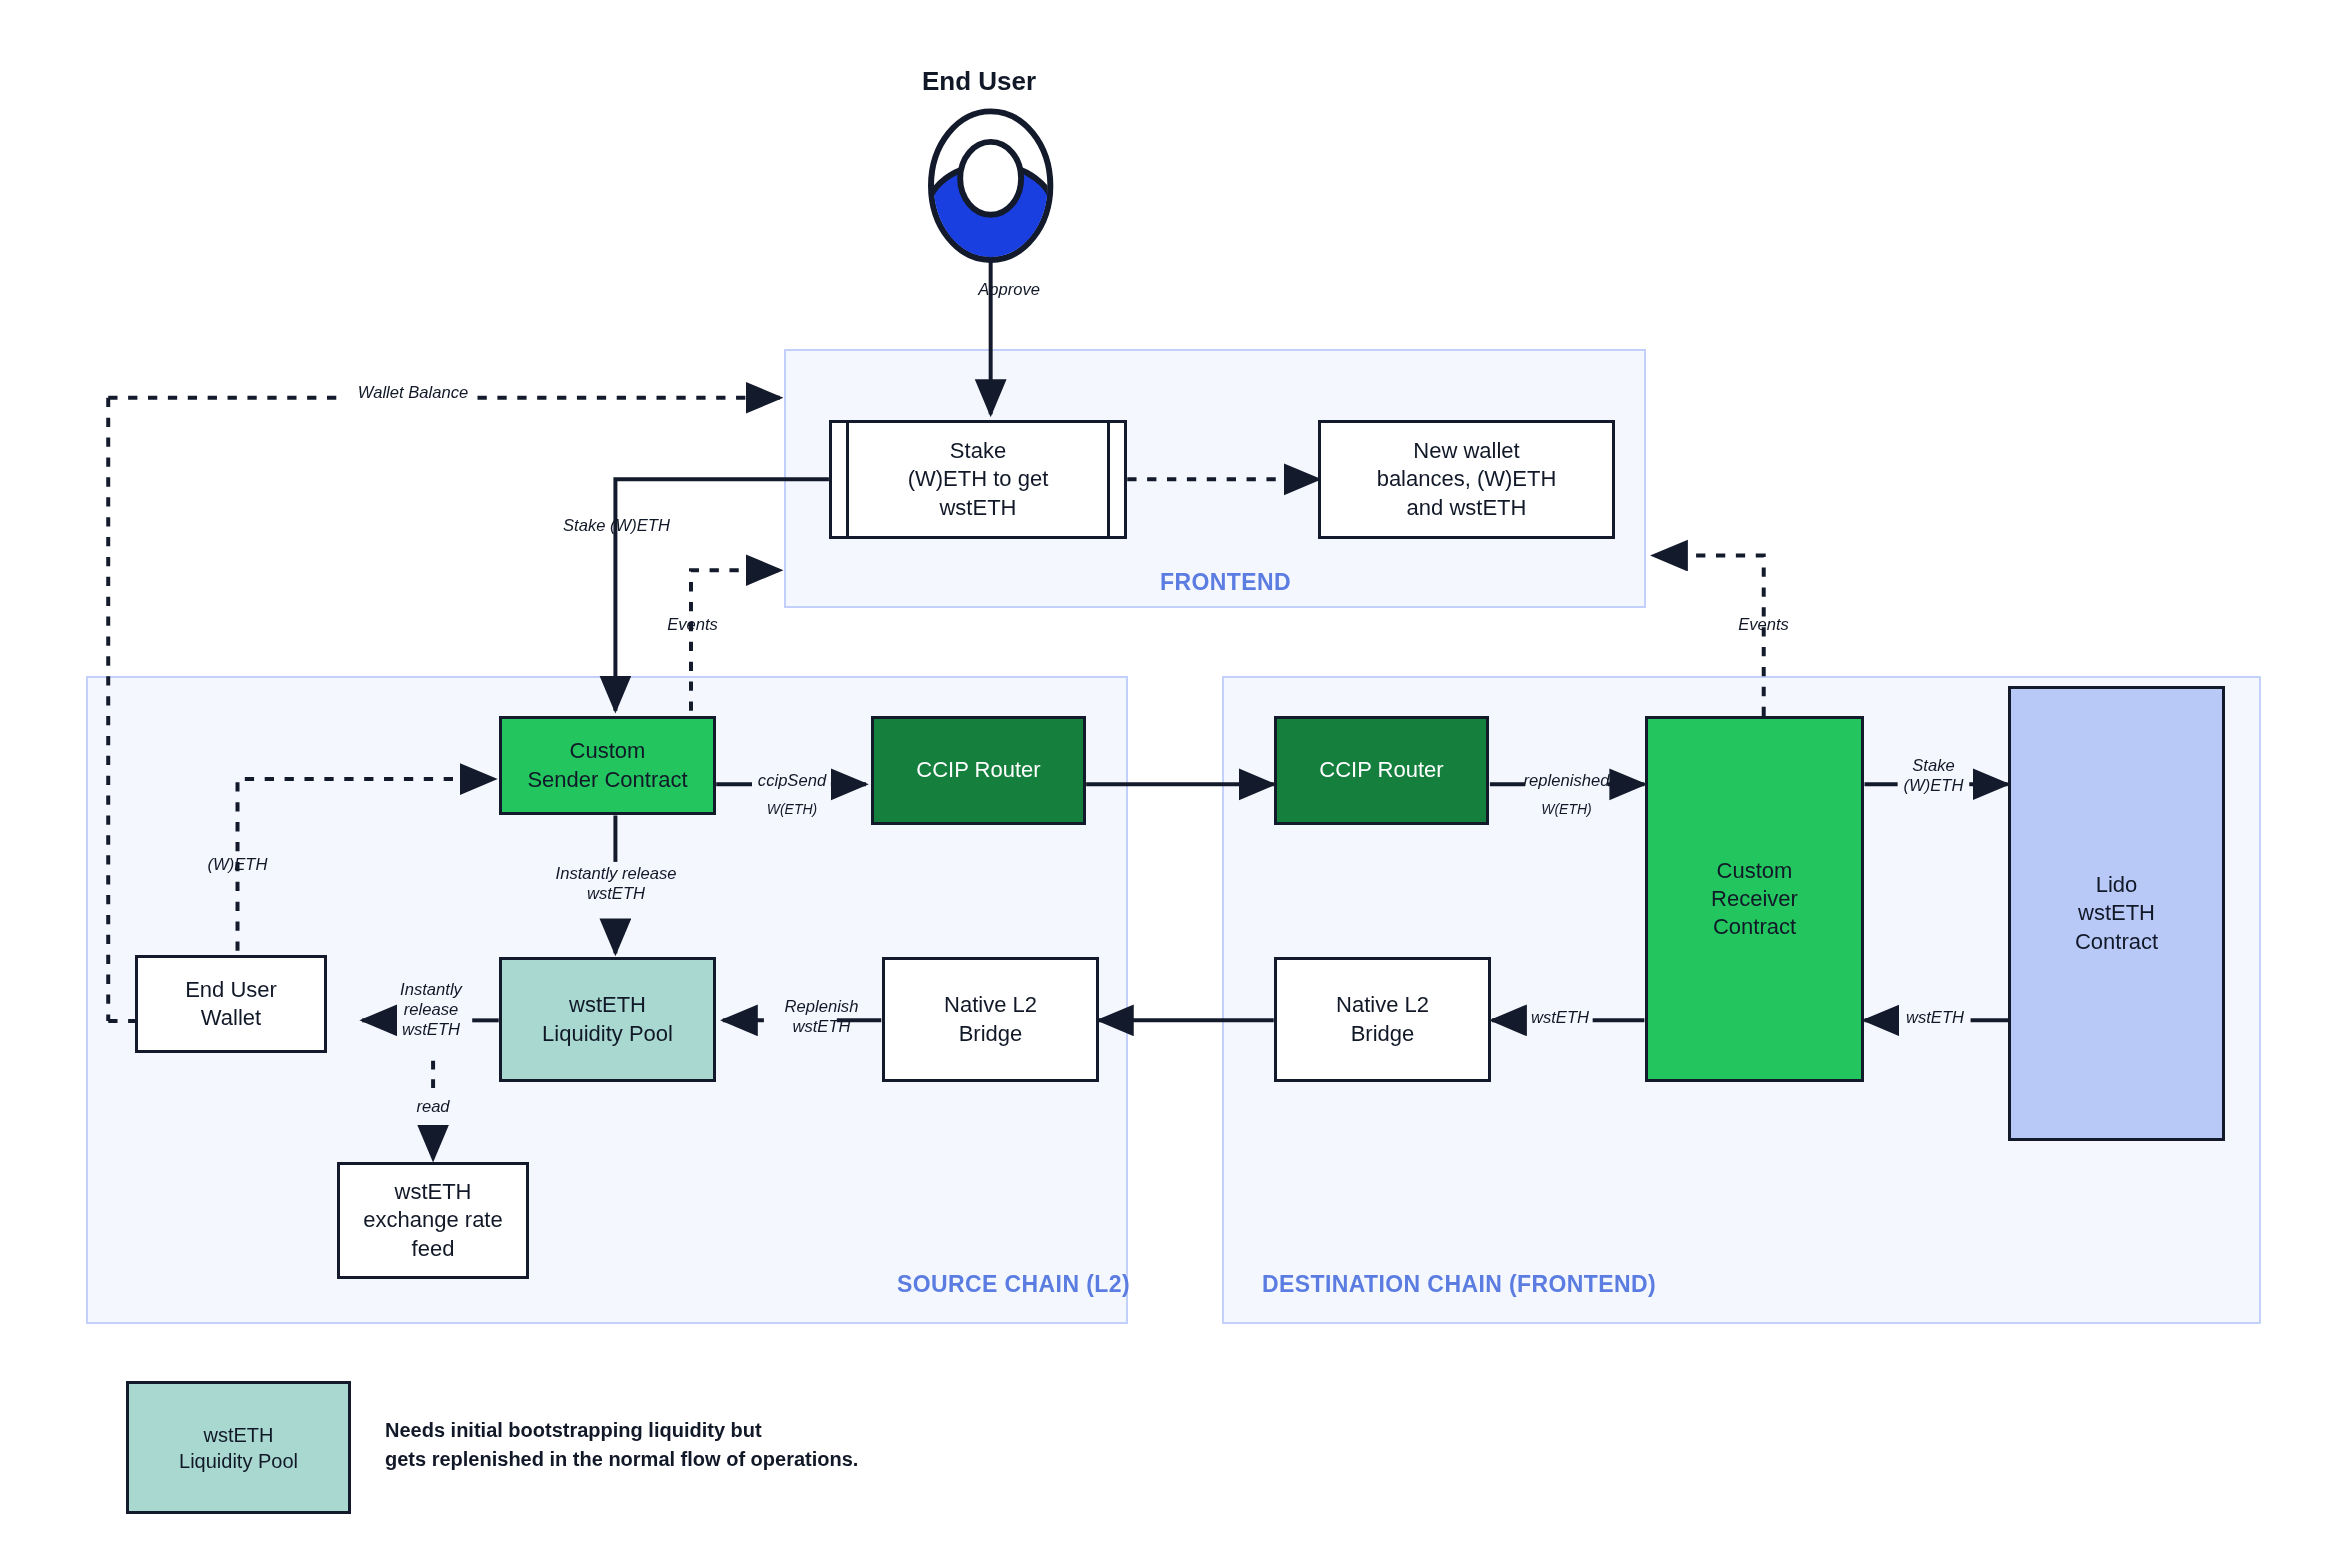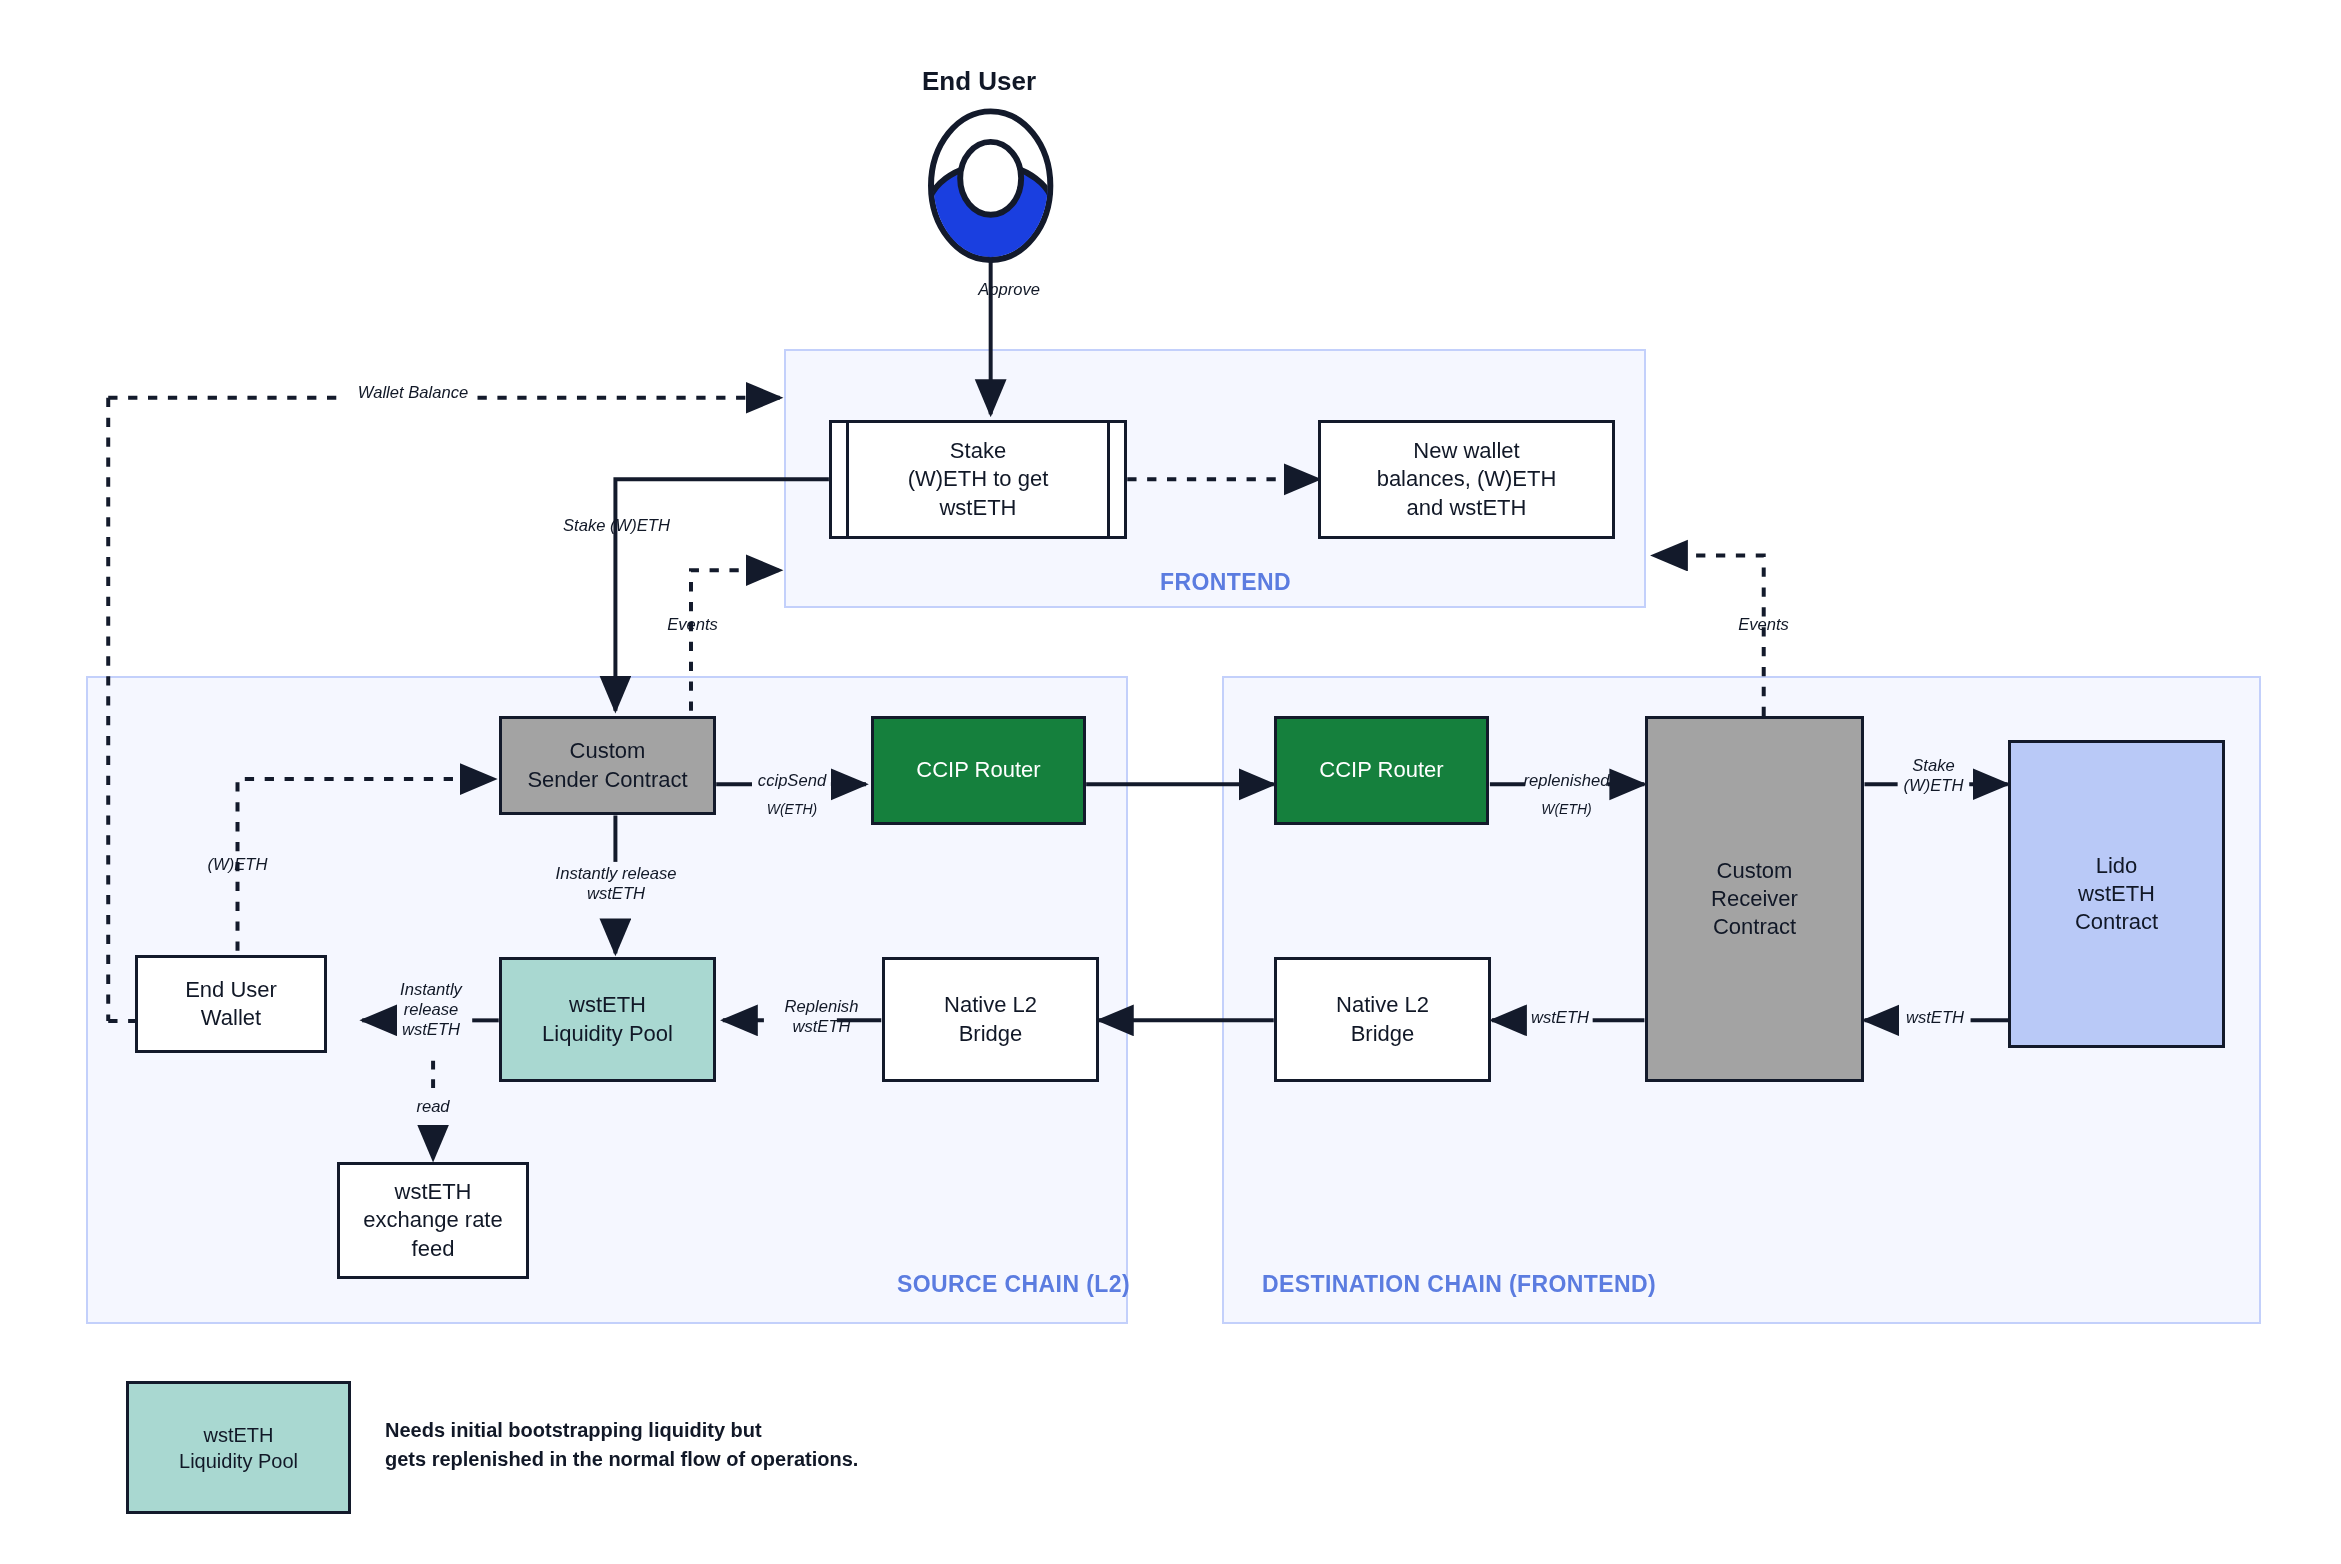--- a/index.html
+++ b/index.html
@@ -45,21 +45,21 @@
     display:flex;
     align-items:center;
     justify-content:center;
     text-align:center;
     line-height:1.28;
     font-size:22px;
     color:#111827;
     background:#ffffff;
   }
   .node .txt{white-space:pre-line;padding:0 6.6px;}
-  .n-amber{background:#a3a3a3;}
+  .n-amber{background:#22c55e;}
   .n-teal{background:#a9d8d1;}
   .n-blue{background:#15803d;color:#ffffff;border-color:#131a2b;}
   .n-lav{background:#b9c9f7;}
   
   .n-sub{position:absolute;}
   .n-sub .bar{
     position:absolute;
     top:0;bottom:0;
     width:3.3px;
     background:#131a2b;
@@ -219,21 +219,21 @@
   <div class="node n-blue" style="left:1274px;top:716px;width:215px;height:109px;">
     <div class="txt">CCIP Router</div>
   </div>
 
   <div class="node n-amber" style="left:1645px;top:716px;width:219px;height:366px;">
     <div class="txt">Custom
 Receiver
 Contract</div>
   </div>
 
-  <div class="node n-lav" style="left:2008px;top:740px;width:217px;height:308px;">
+  <div class="node n-lav" style="left:2008px;top:686px;width:217px;height:455px;">
     <div class="txt">Lido
 wstETH
 Contract</div>
   </div>
 
   <div class="node" style="left:135px;top:955px;width:192px;height:98px;">
     <div class="txt">End User
 Wallet</div>
   </div>
 

